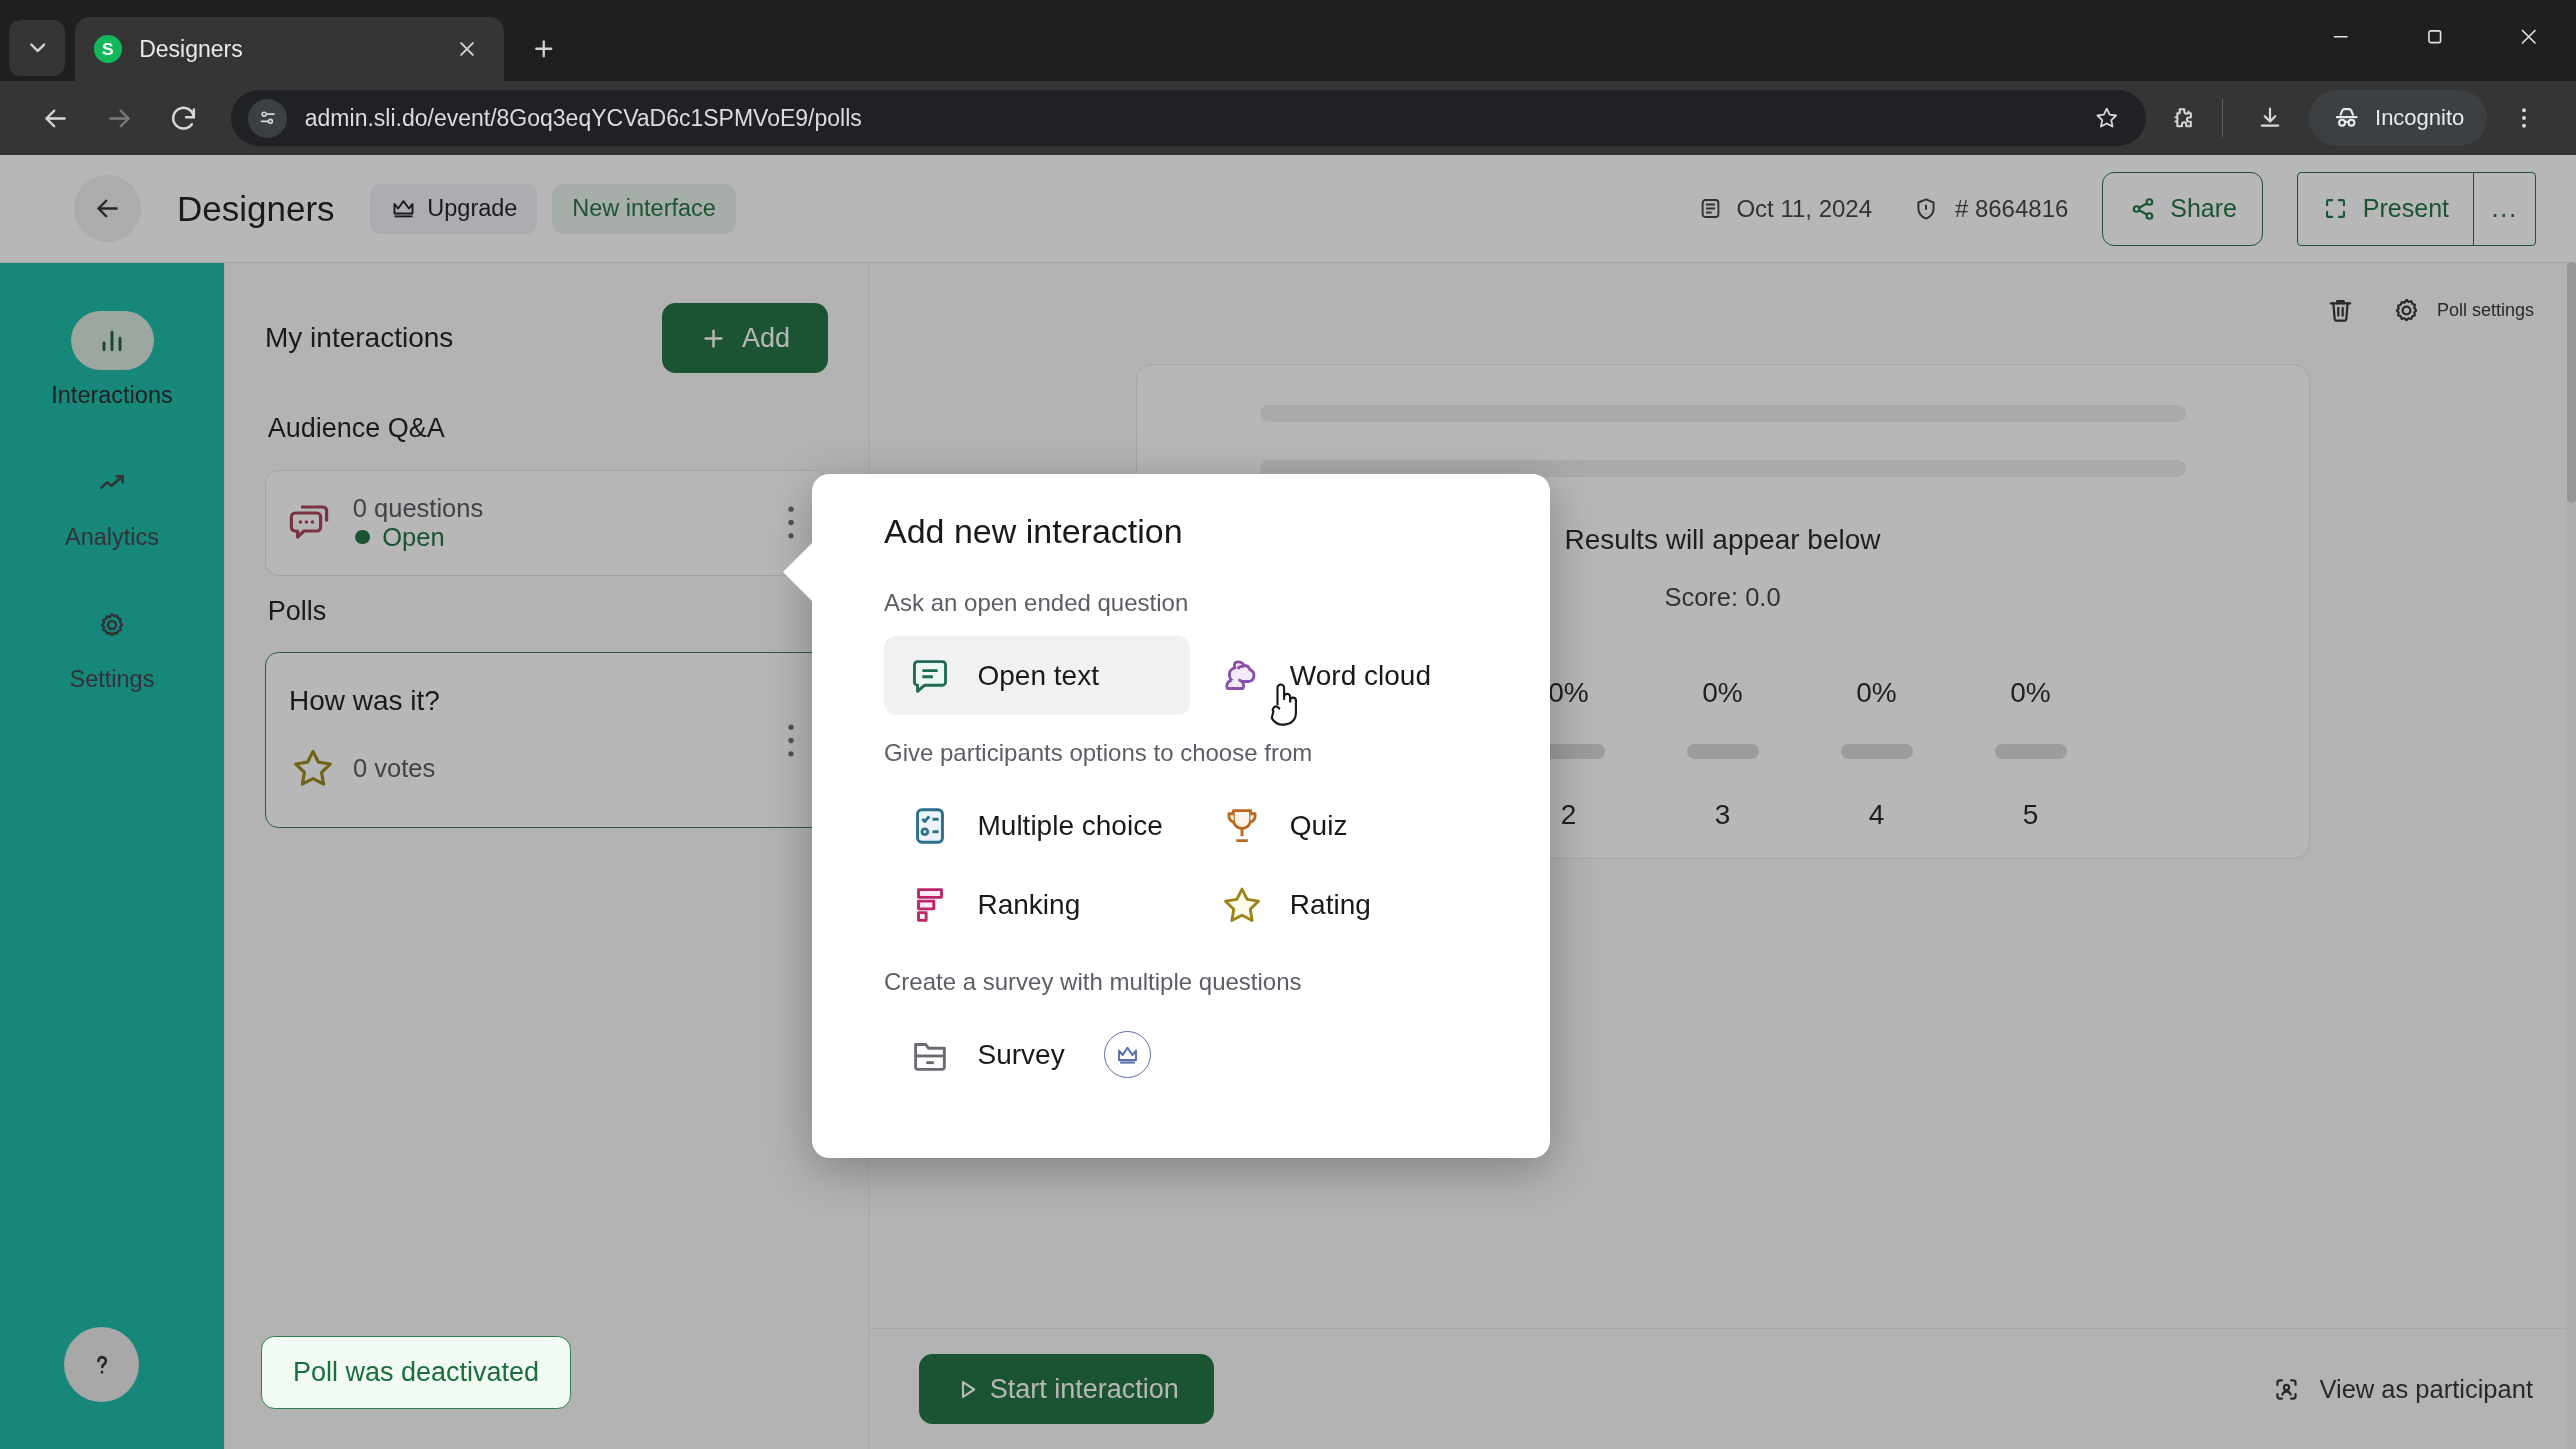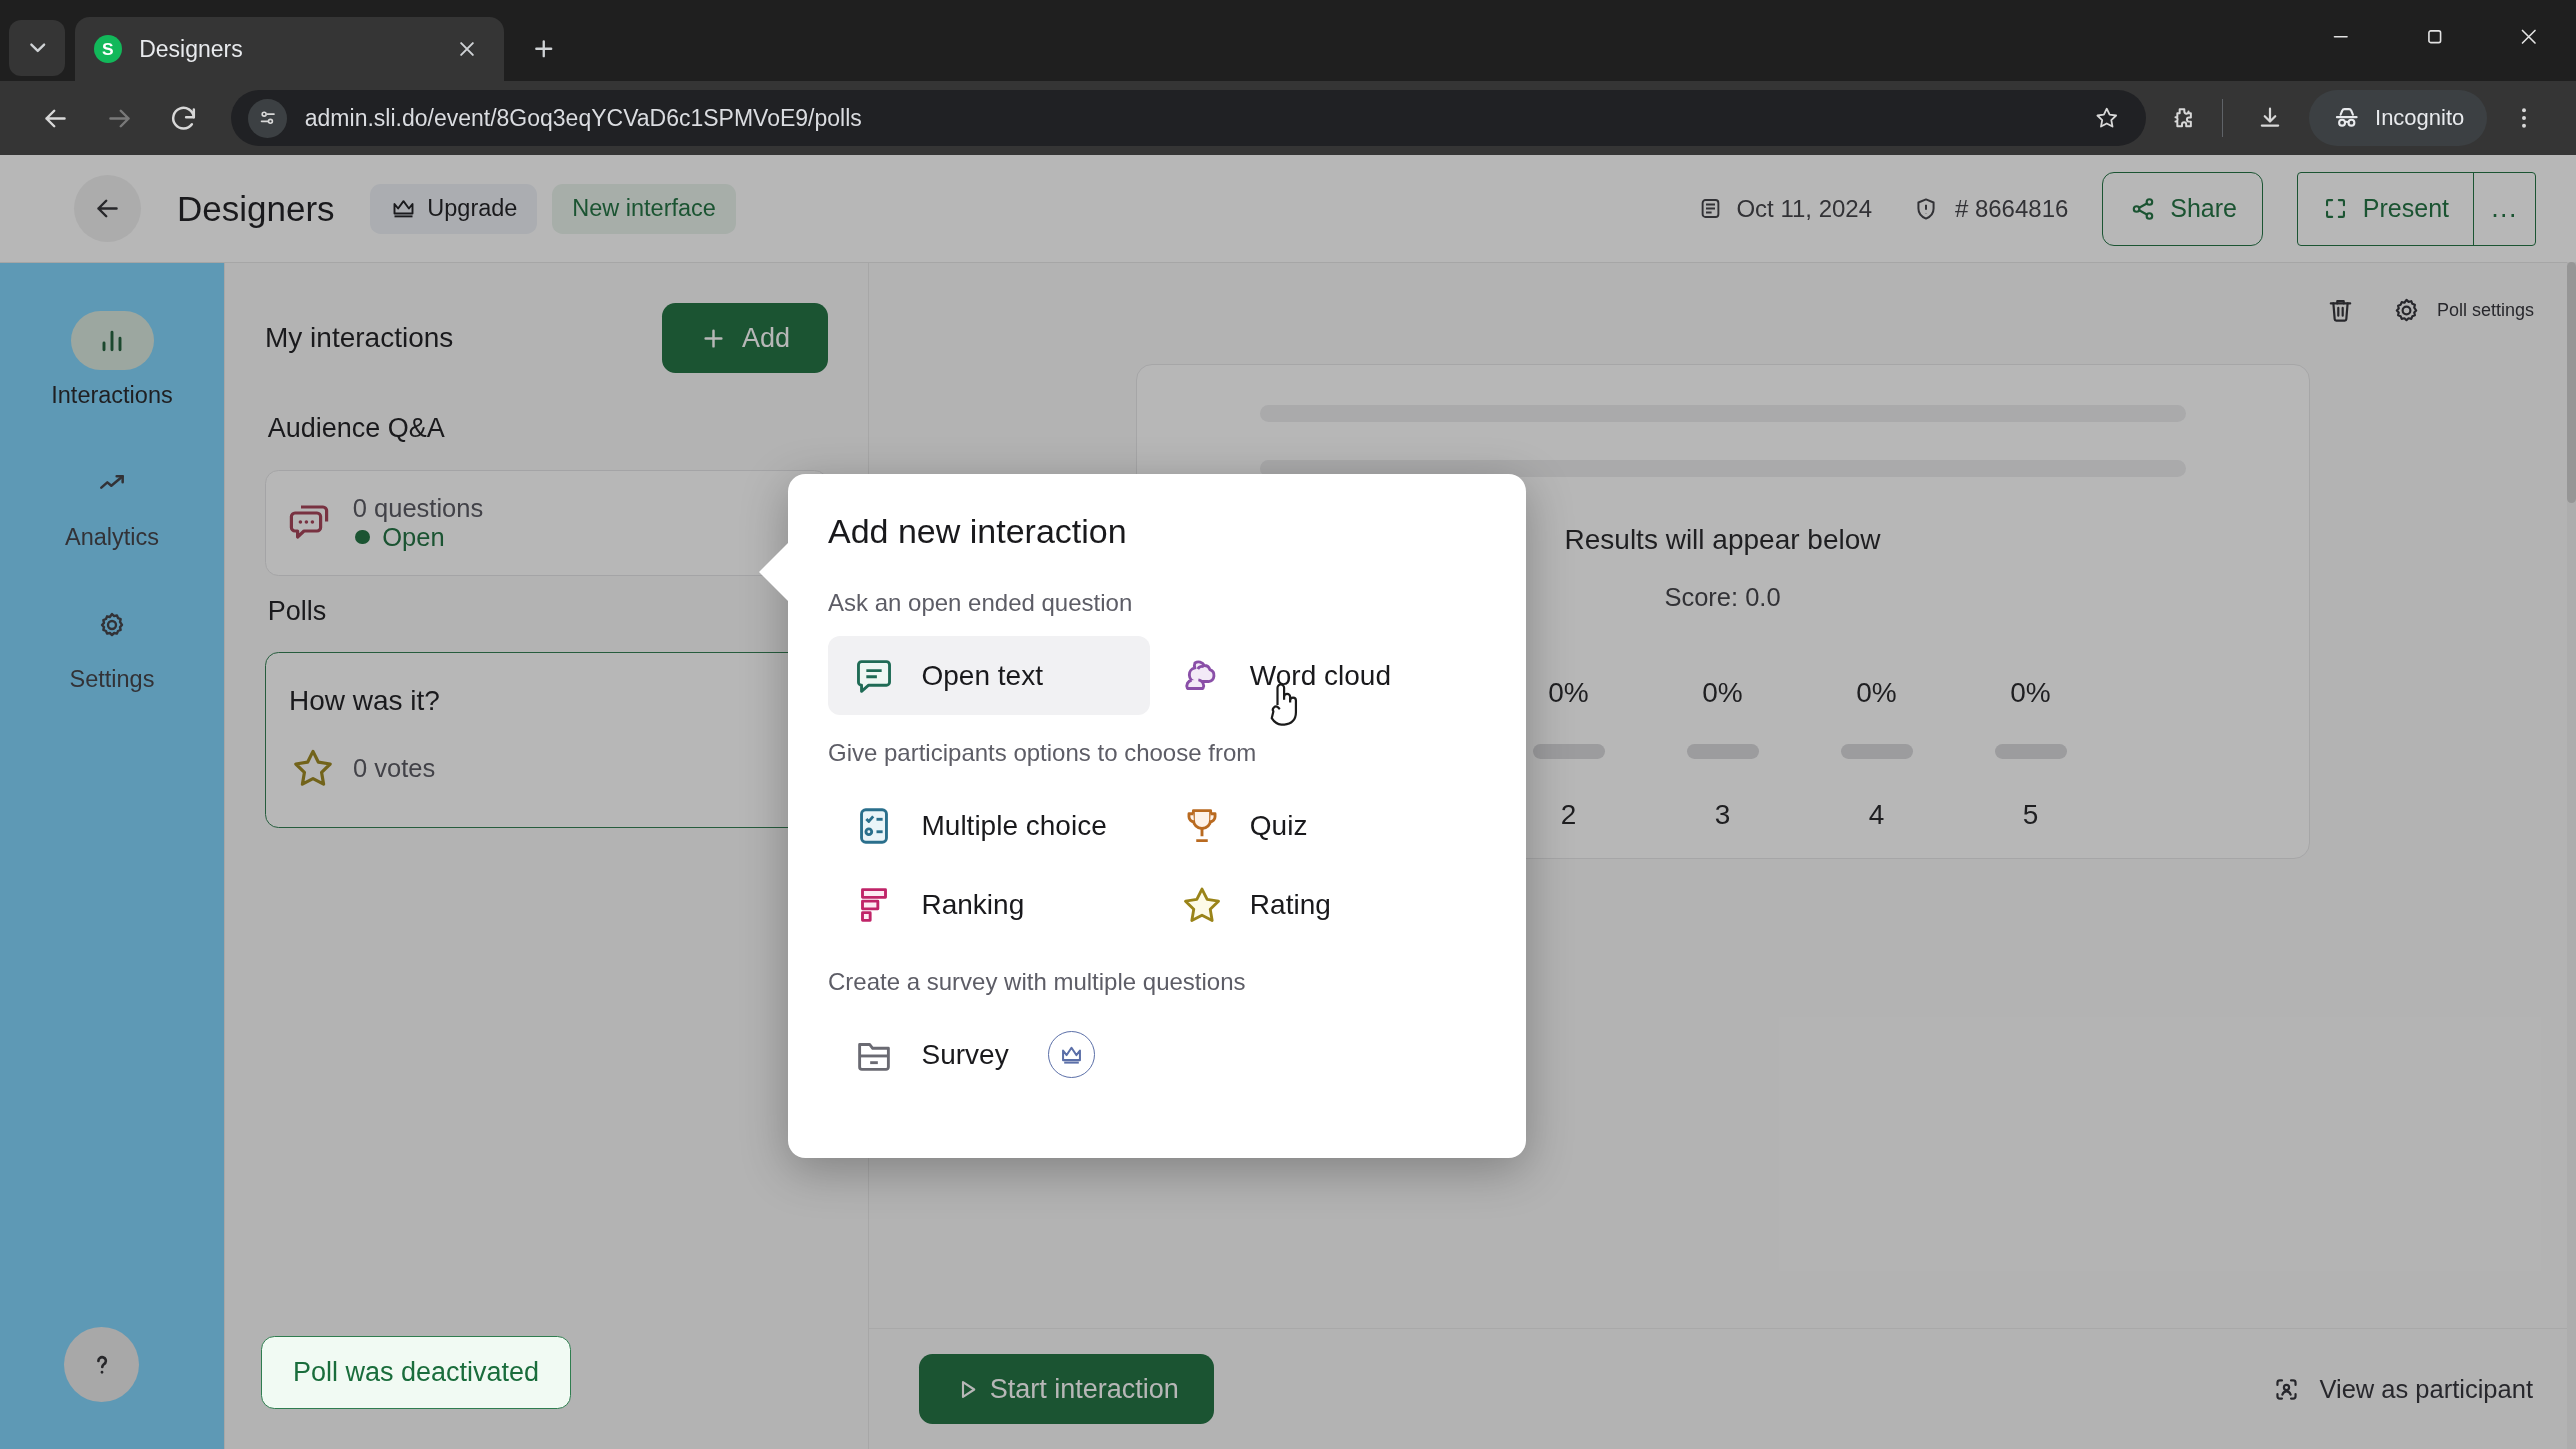--- a/index.html
+++ b/index.html
@@ -265,21 +265,21 @@
 
   
   .app-body {
     display: flex;
     height: 1187px;
     border-top: 0.7px solid #e6e6e6;
   }
 
   .rail {
     width: 225px;
-    background: #7dd3fc;
+    background: #14b8a6;
     padding-top: 48px;
     display: flex; flex-direction: column;
     align-items: center;
     gap: 44px;
     flex: 0 0 auto;
     border-right: 0.7px solid #e8e8e8;
     position: relative;
   }
   .rail-item {
     display: flex; flex-direction: column; align-items: center;
@@ -473,26 +473,26 @@
   .footer-spacer { flex: 1 1 auto; }
   .view-participant {
     display: flex; align-items: center; gap: 17.4px;
   }
   .view-participant svg { width: 31px; height: 31px; }
   .view-participant span { font-size: 25.5px; color: #2c2c33; }
 
   
   .modal {
     position: absolute;
-    left: 788px; top: 319px;
+    left: 812px; top: 319px;
     width: 738px;
     background: #fff;
     border-radius: 17.4px;
     box-shadow: 0 12px 47px rgba(0,0,0,0.28);
-    padding: 38px 48px 40px 40px;
+    padding: 38px 48px 40px 72px;
     z-index: 60;
   }
   .modal-arrow {
     position: absolute;
     left: -29.5px; top: 67px;
     width: 0; height: 0;
     border-top: 31px solid transparent;
     border-bottom: 31px solid transparent;
     border-right: 31px solid #fff;
   }

